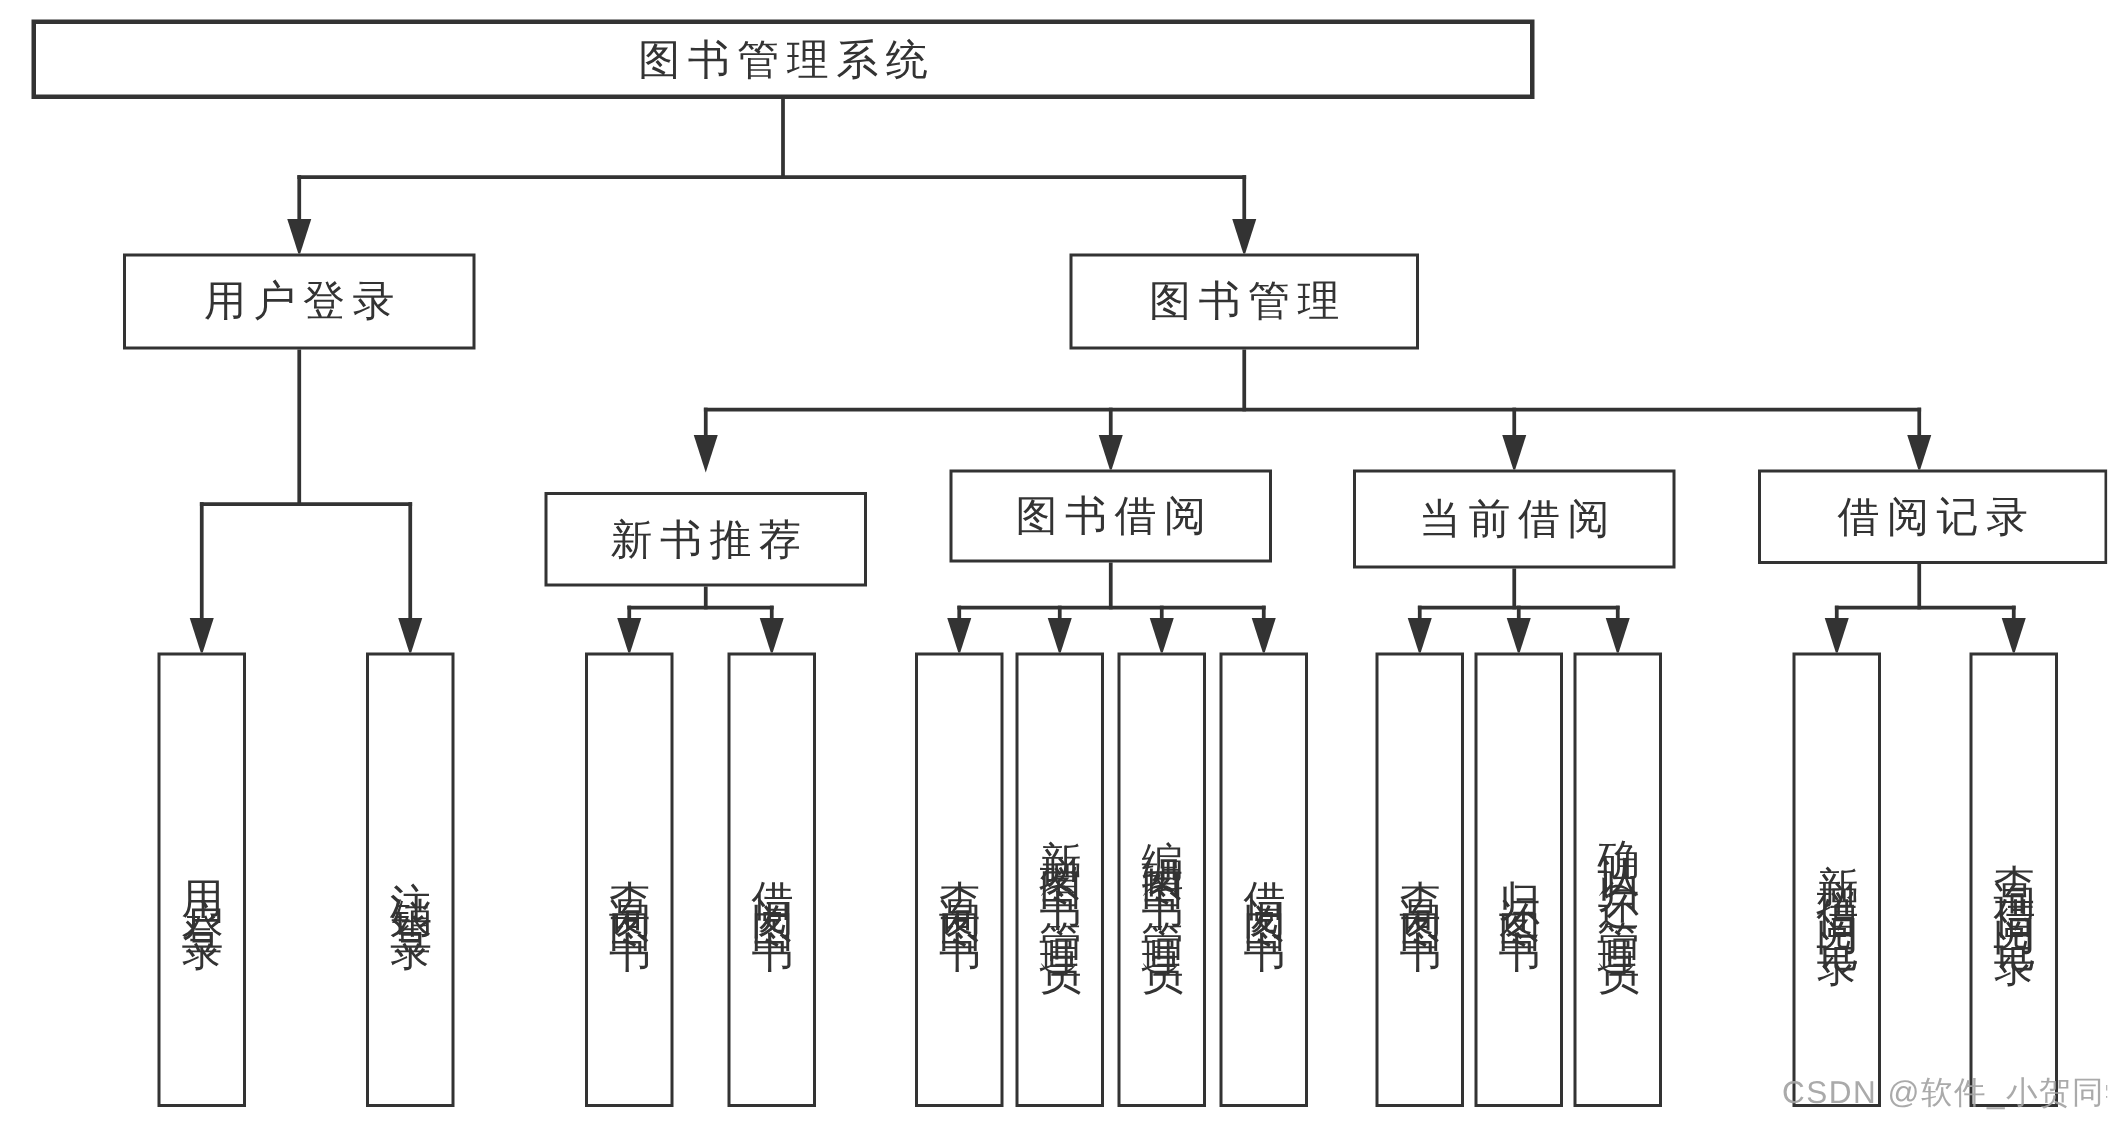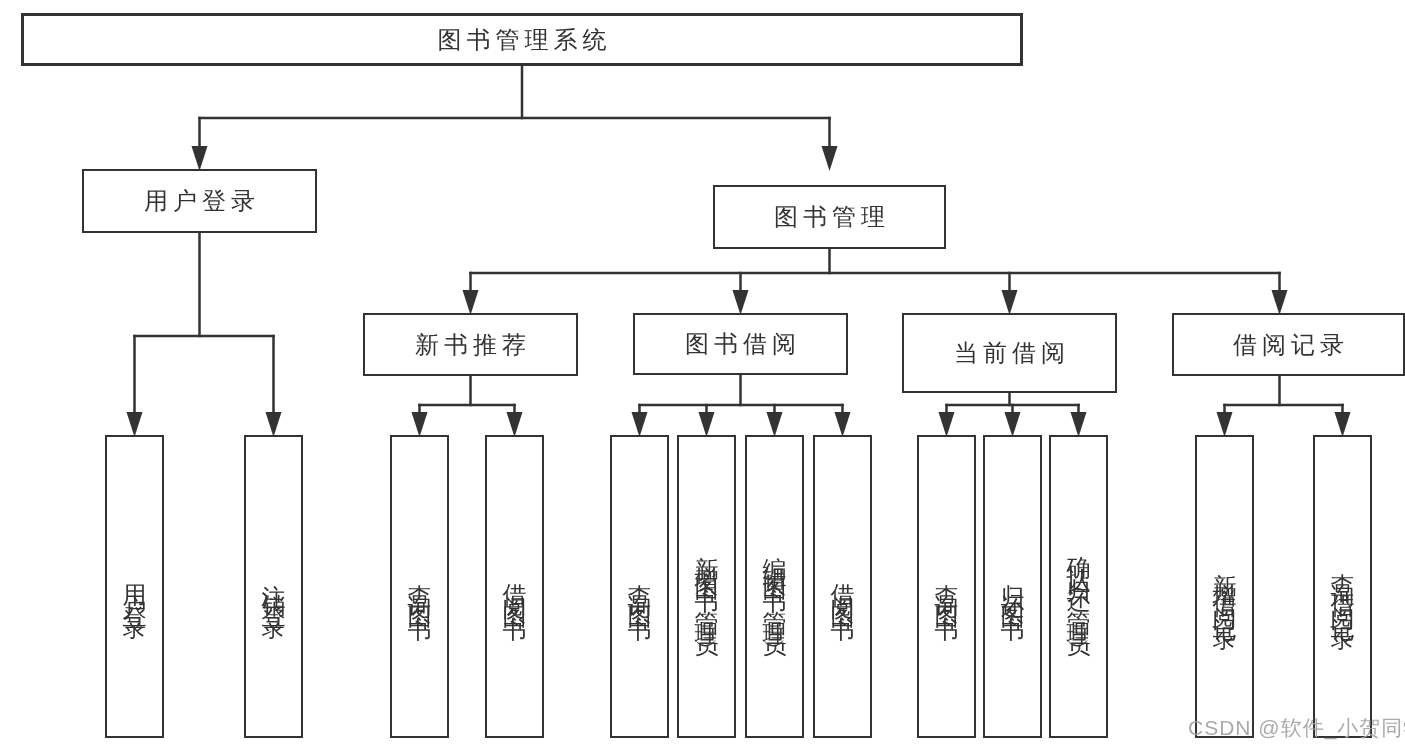--- a/index.html
+++ b/index.html
@@ -29,21 +29,21 @@
   }
   #node-layer .node {
     position: absolute;
     box-sizing: border-box;
     border: 2px solid var(--line-color);
     background: var(--bg-color);
     display: flex;
     align-items: center;
     justify-content: center;
     color: var(--text-color);
-    font-size: 24px;
+    font-size: 28px;
     z-index: 2;
   }
   #node-layer .node.root {
     border-width: 3px;
   }
   .node .label {
     letter-spacing: 5px;
     text-indent: 5px;
     white-space: nowrap;
   }
@@ -124,30 +124,30 @@
       <line x1="1342.5" y1="405" x2="1342.5" y2="414" stroke="#333333" stroke-width="2.5" stroke-linecap="square"></line>
       <polygon points="1334.5,412 1350.5,412 1342.5,437" fill="#333333"></polygon>
     </svg>
   <div id="node-layer">
       <div class="node root" style="left: 21px; top: 13px; width: 1002px; height: 53px;">
         <span class="label">图书管理系统</span>
       </div>
       <div class="node" style="left: 82px; top: 169px; width: 235px; height: 64px;">
         <span class="label">用户登录</span>
       </div>
-      <div class="node" style="left: 713px; top: 185px; width: 233px; height: 64px; text-align: right;">
+      <div class="node" style="left: 713px; top: 169px; width: 233px; height: 64px; text-align: right;">
         <span class="label">图书管理</span>
       </div>
-      <div class="node" style="left: 363px; top: 313px; width: 215px; height: 63px;">
+      <div class="node" style="left: 363px; top: 328px; width: 215px; height: 63px;">
         <span class="label">新书推荐</span>
       </div>
       <div class="node" style="left: 633px; top: 313px; width: 215px; height: 62px;">
         <span class="label">图书借阅</span>
       </div>
-      <div class="node" style="left: 902px; top: 313px; width: 215px; height: 80px;">
+      <div class="node" style="left: 902px; top: 313px; width: 215px; height: 66px;">
         <span class="label">当前借阅</span>
       </div>
       <div class="node" style="left: 1172px; top: 313px; width: 233px; height: 63px;">
         <span class="label">借阅记录</span>
       </div>
       <div class="node vertical" style="left: 105px; top: 435px; width: 59px; height: 303px;">
         <span class="label">用户登录</span>
       </div>
       <div class="node vertical" style="left: 244px; top: 435px; width: 59px; height: 303px;">
         <span class="label">注销登录</span>

